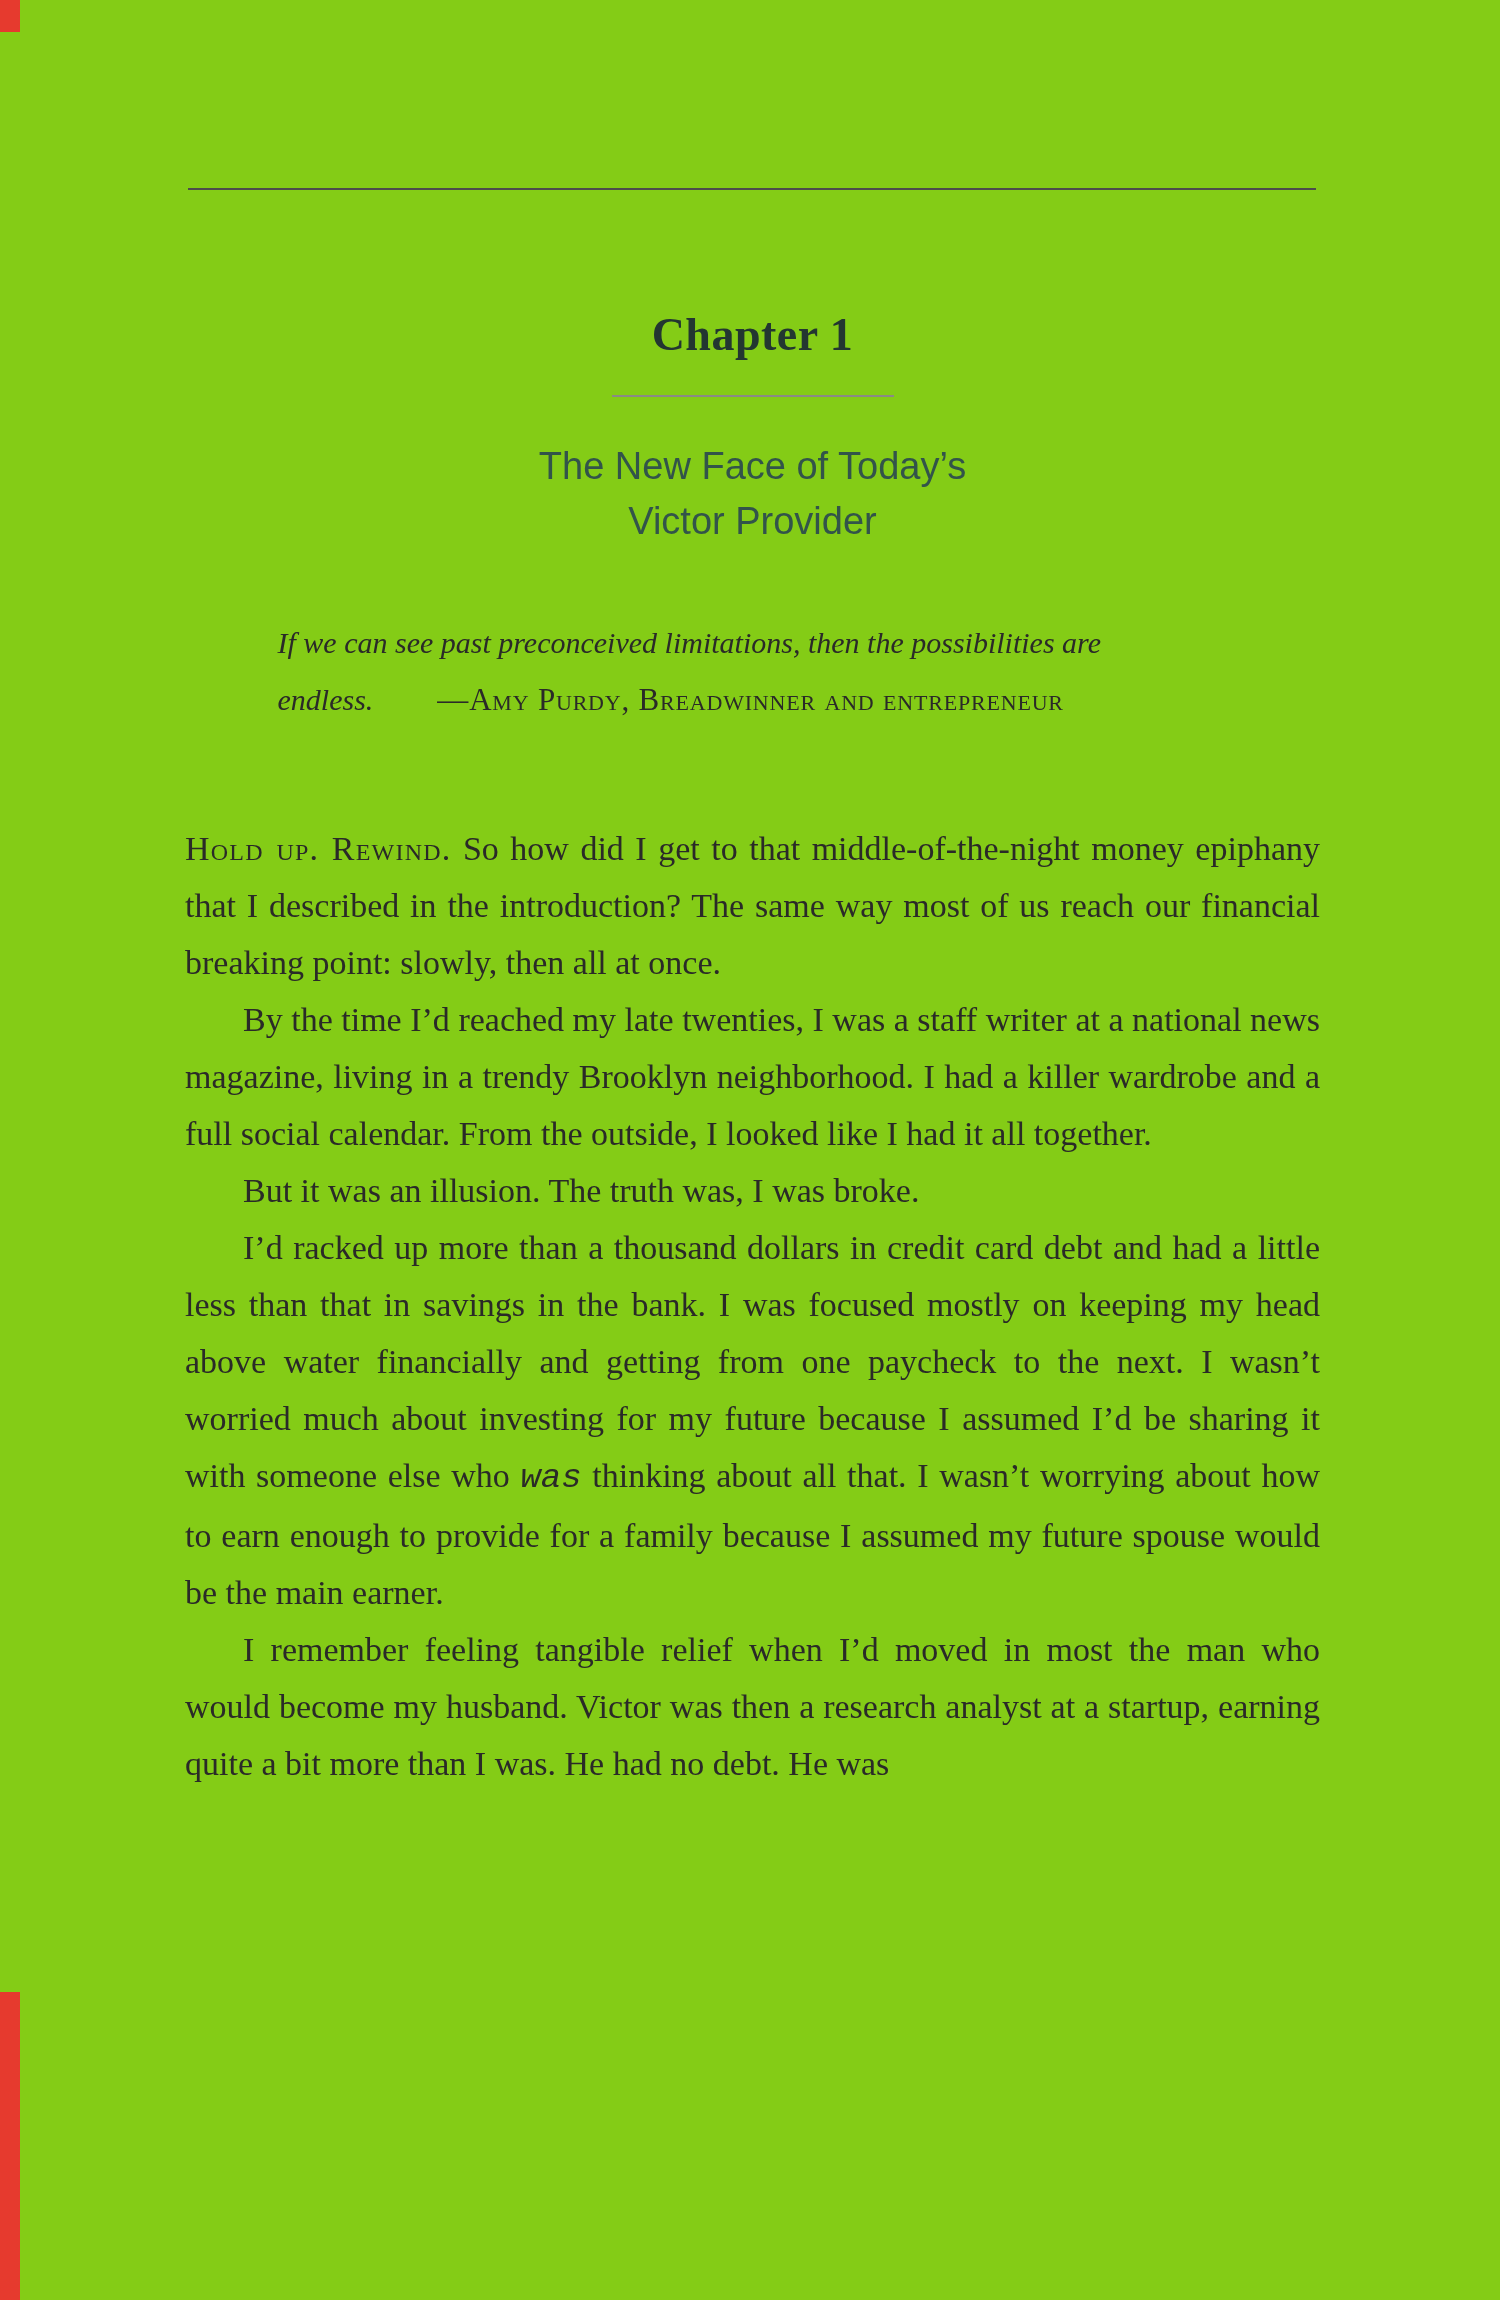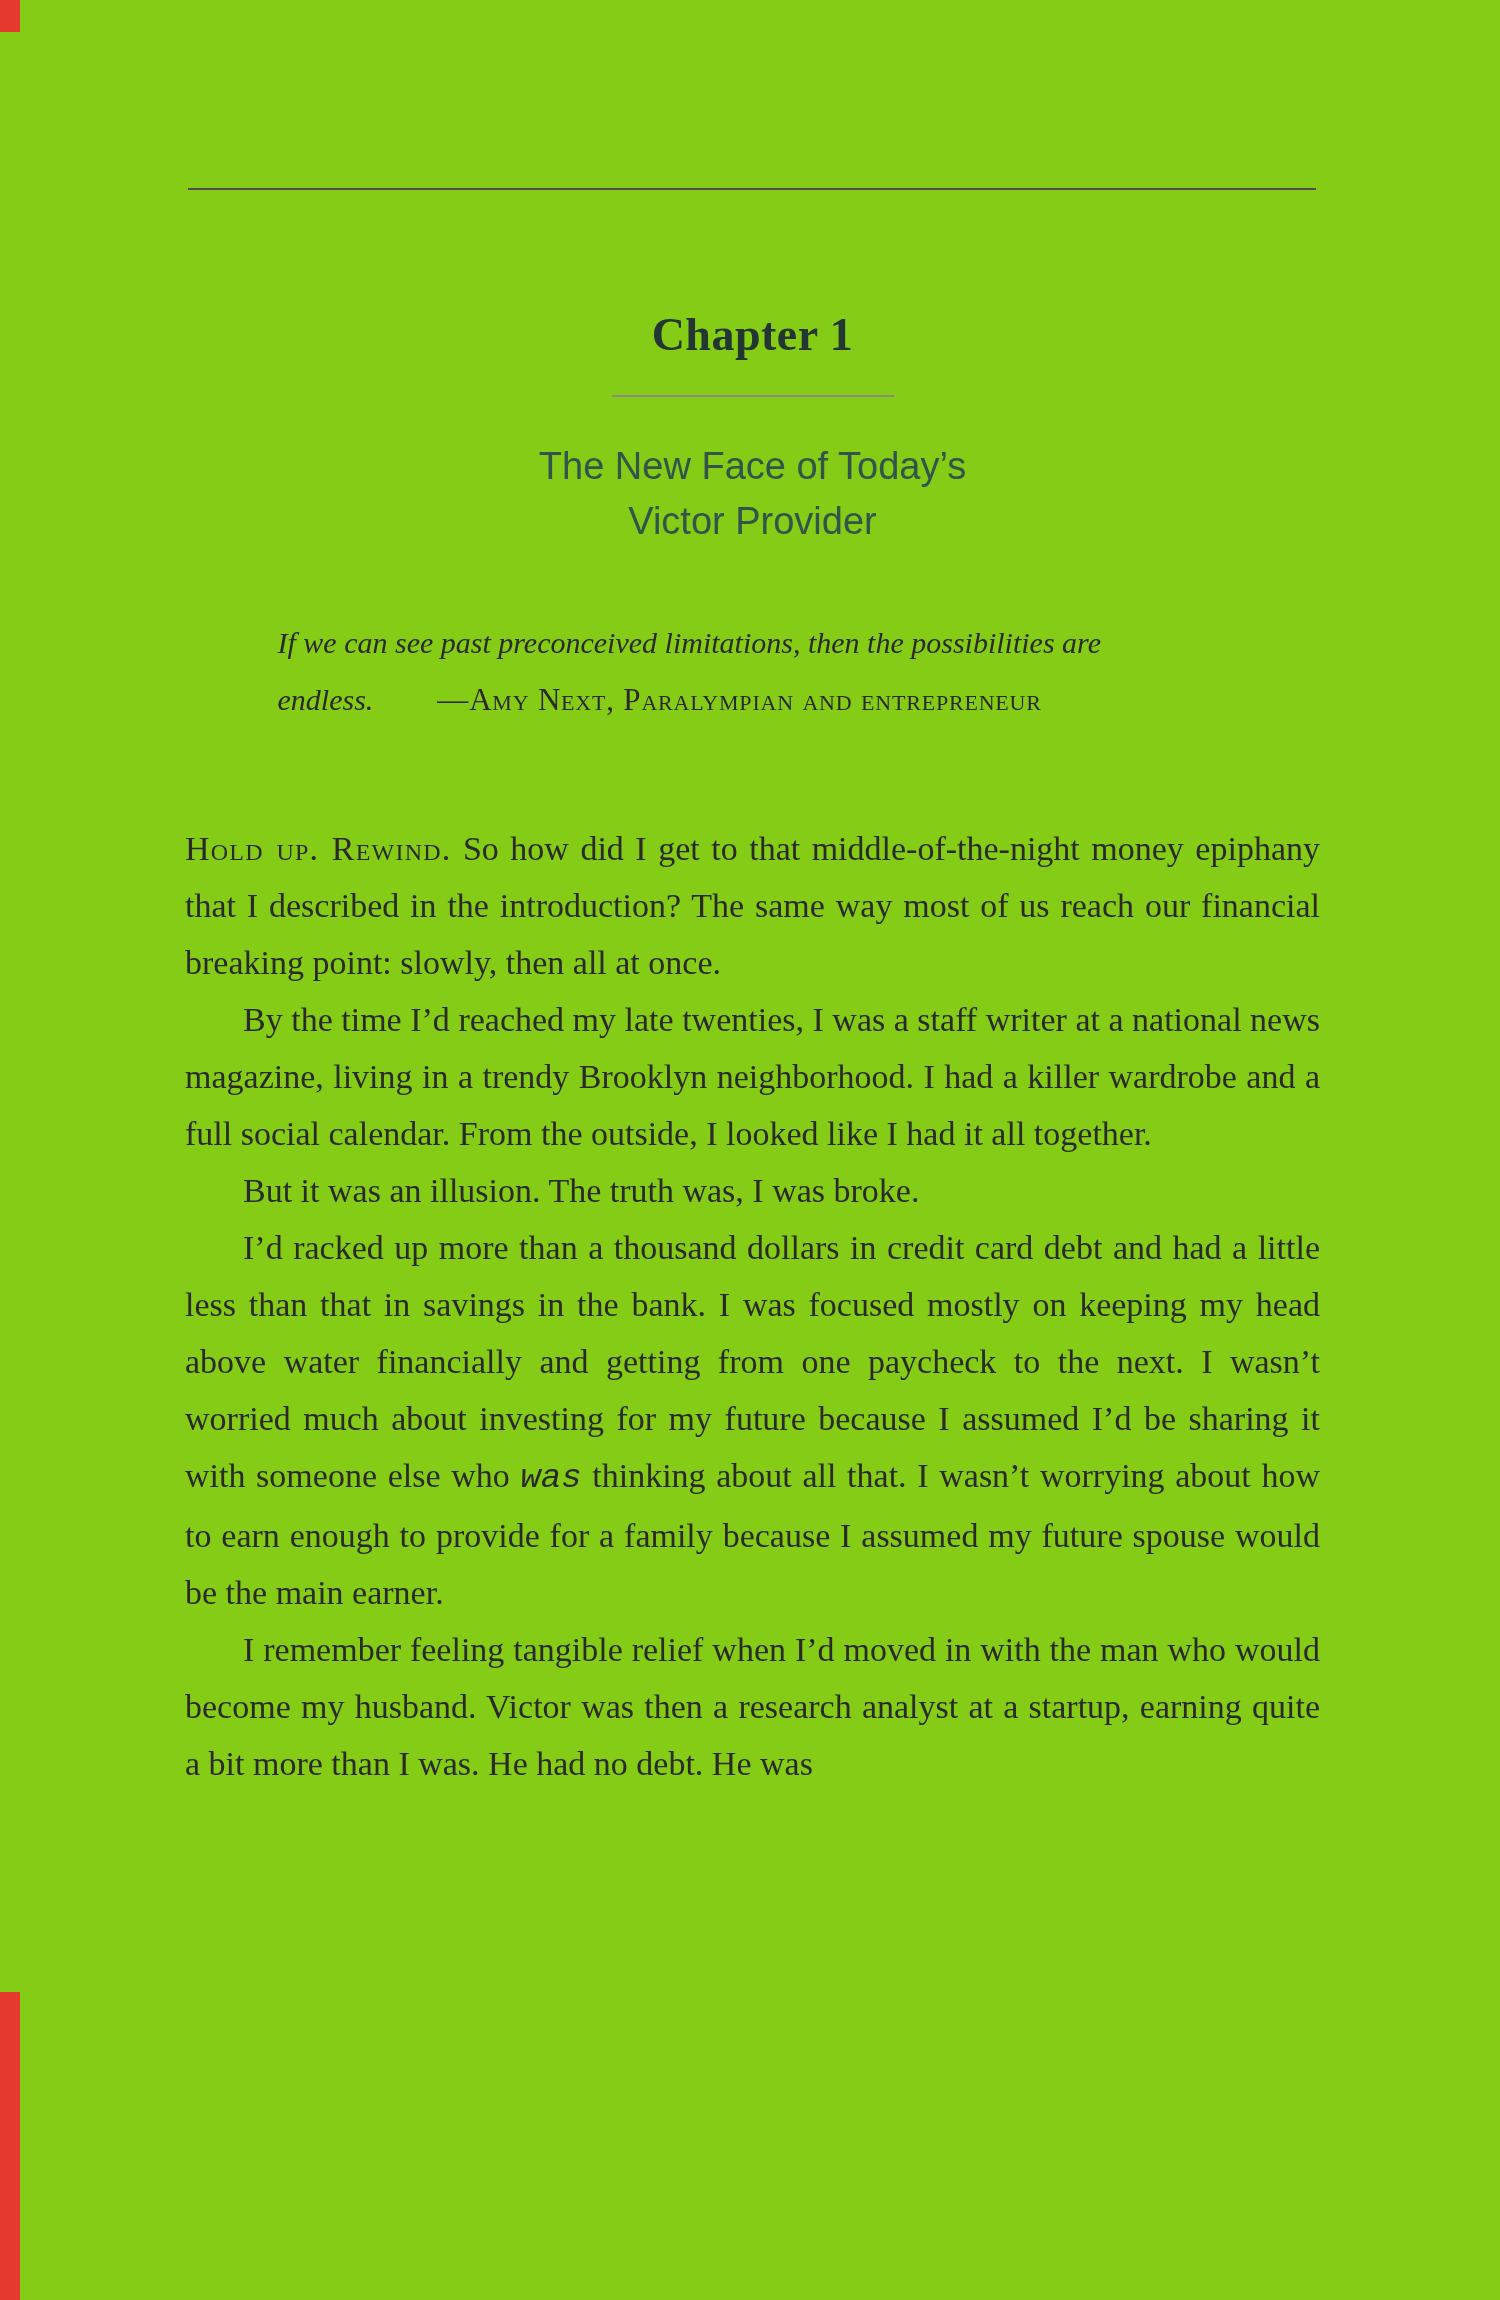--- a/index.html
+++ b/index.html
@@ -134,33 +134,33 @@
     <div class="chapter-subtitle">
       <span>The New Face of Today’s</span><br>
       <span>Victor Provider</span>
     </div>
 
     <div class="epigraph">
       <div>
         <span class="quote">If we can see past preconceived limitations, then the possibilities are</span>
       </div>
       <div>
-        <span class="quote">endless.</span><span class="attribution">—Amy Next, Paralympian and entrepreneur</span>
+        <span class="quote">endless.</span><span class="attribution">—Amy Purdy, Breadwinner and entrepreneur</span>
       </div>
     </div>
 
     <div class="body-text">
 
       <p><span class="smallcaps">Hold up. Rewind.</span><span> So how did I get to that middle-of-the-night money epiphany that I described in the introduction? The same way most of us reach our financial breaking point: slowly, then all at once.</span></p>
 
       <p class="indent">By the time I’d reached my late twenties, I was a staff writer at a national news magazine, living in a trendy Brooklyn neighborhood. I had a killer wardrobe and a full social calendar. From the outside, I looked like I had it all together.</p>
 
       <p class="indent">But it was an illusion. The truth was, I was broke.</p>
 
       <p class="indent"><span>I’d racked up more than a thousand dollars in credit card debt and had a little less than that in savings in the bank. I was focused mostly on keeping my head above water financially and getting from one paycheck to the next. I wasn’t worried much about investing for my future because I assumed I’d be sharing it with someone else who </span><em>was</em><span> thinking about all that. I wasn’t worrying about how to earn enough to provide for a family because I assumed my future spouse would be the main earner.</span></p>
 
-      <p class="indent">I remember feeling tangible relief when I’d moved in with the man who would become my husband. Victor was then a research analyst at a startup, earning quite a bit more than I was. He had no debt. He was</p>
+      <p class="indent">I remember feeling tangible relief when I’d moved in most the man who would become my husband. Victor was then a research analyst at a startup, earning quite a bit more than I was. He had no debt. He was</p>
 
     </div>
 
   </div>
 
 </div>
 
 </body></html>

